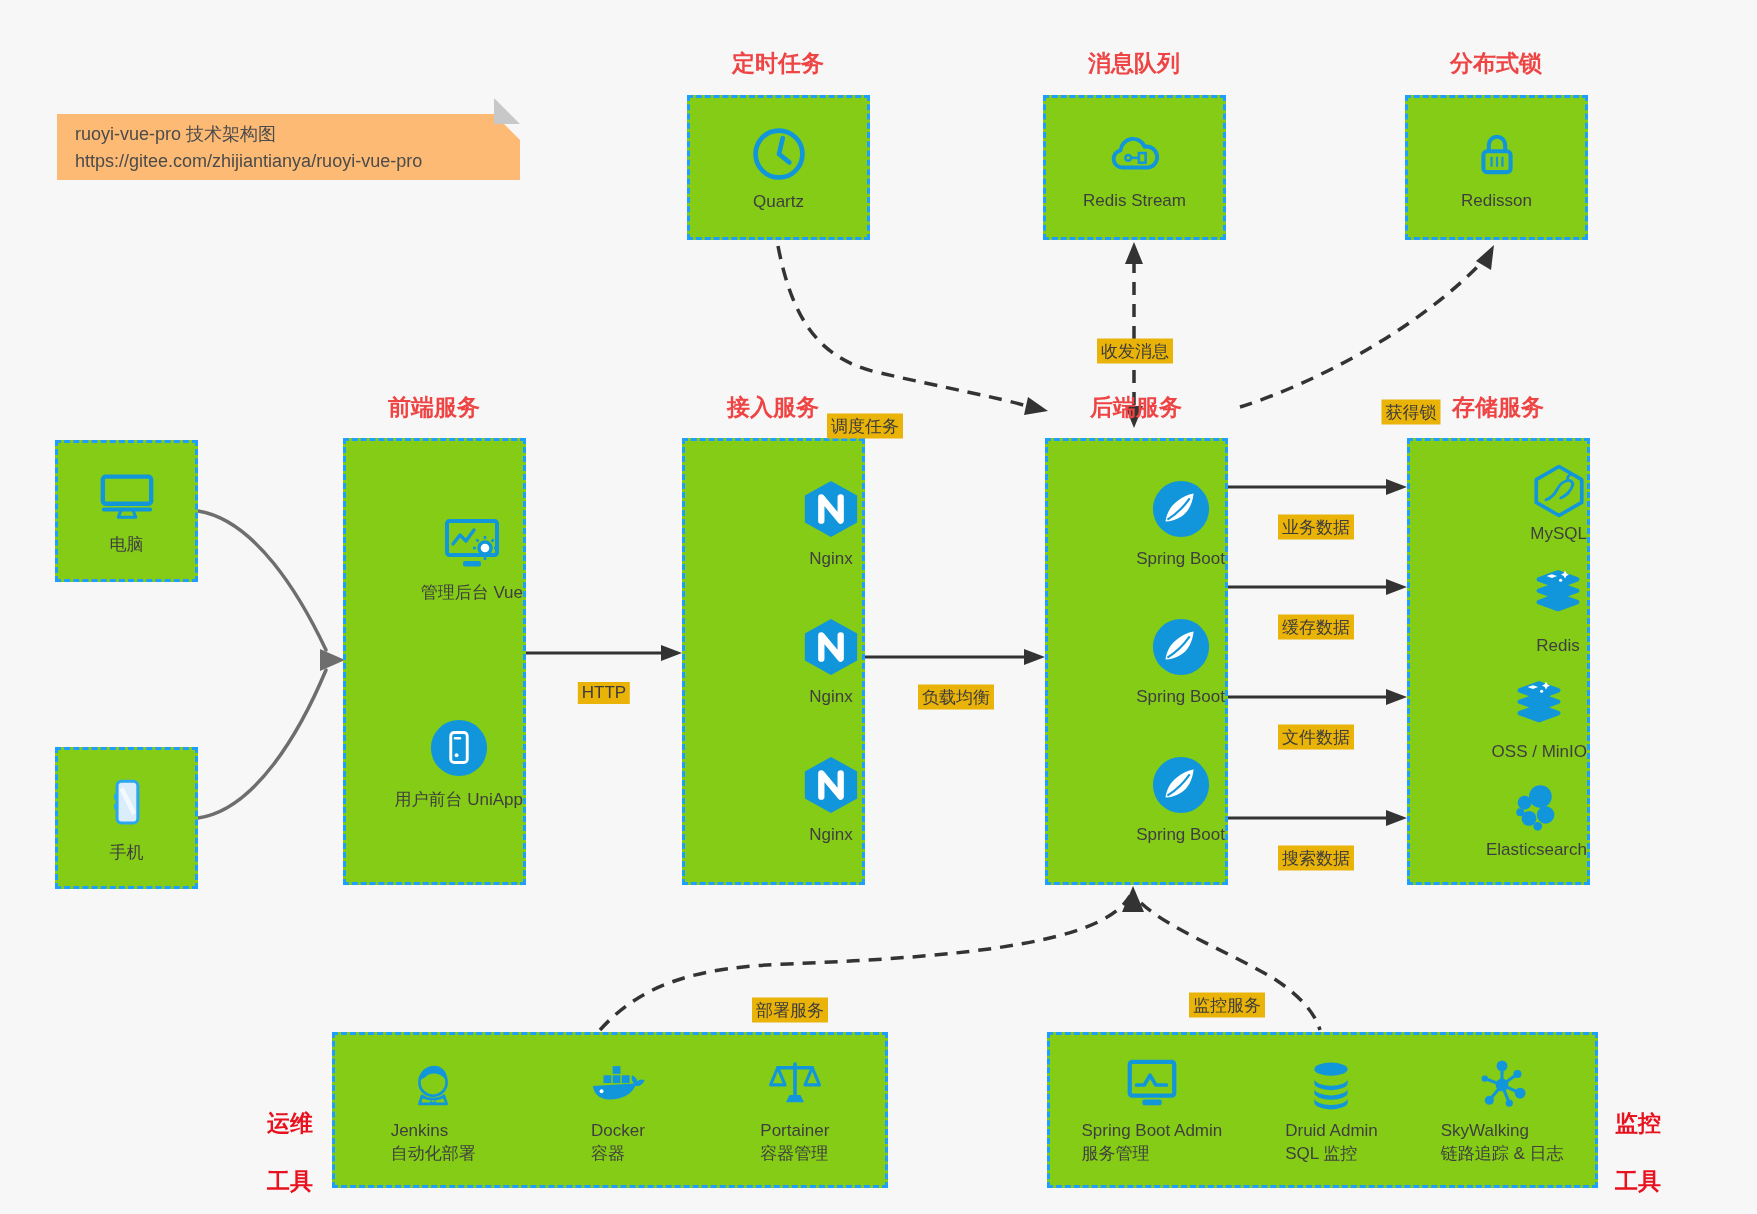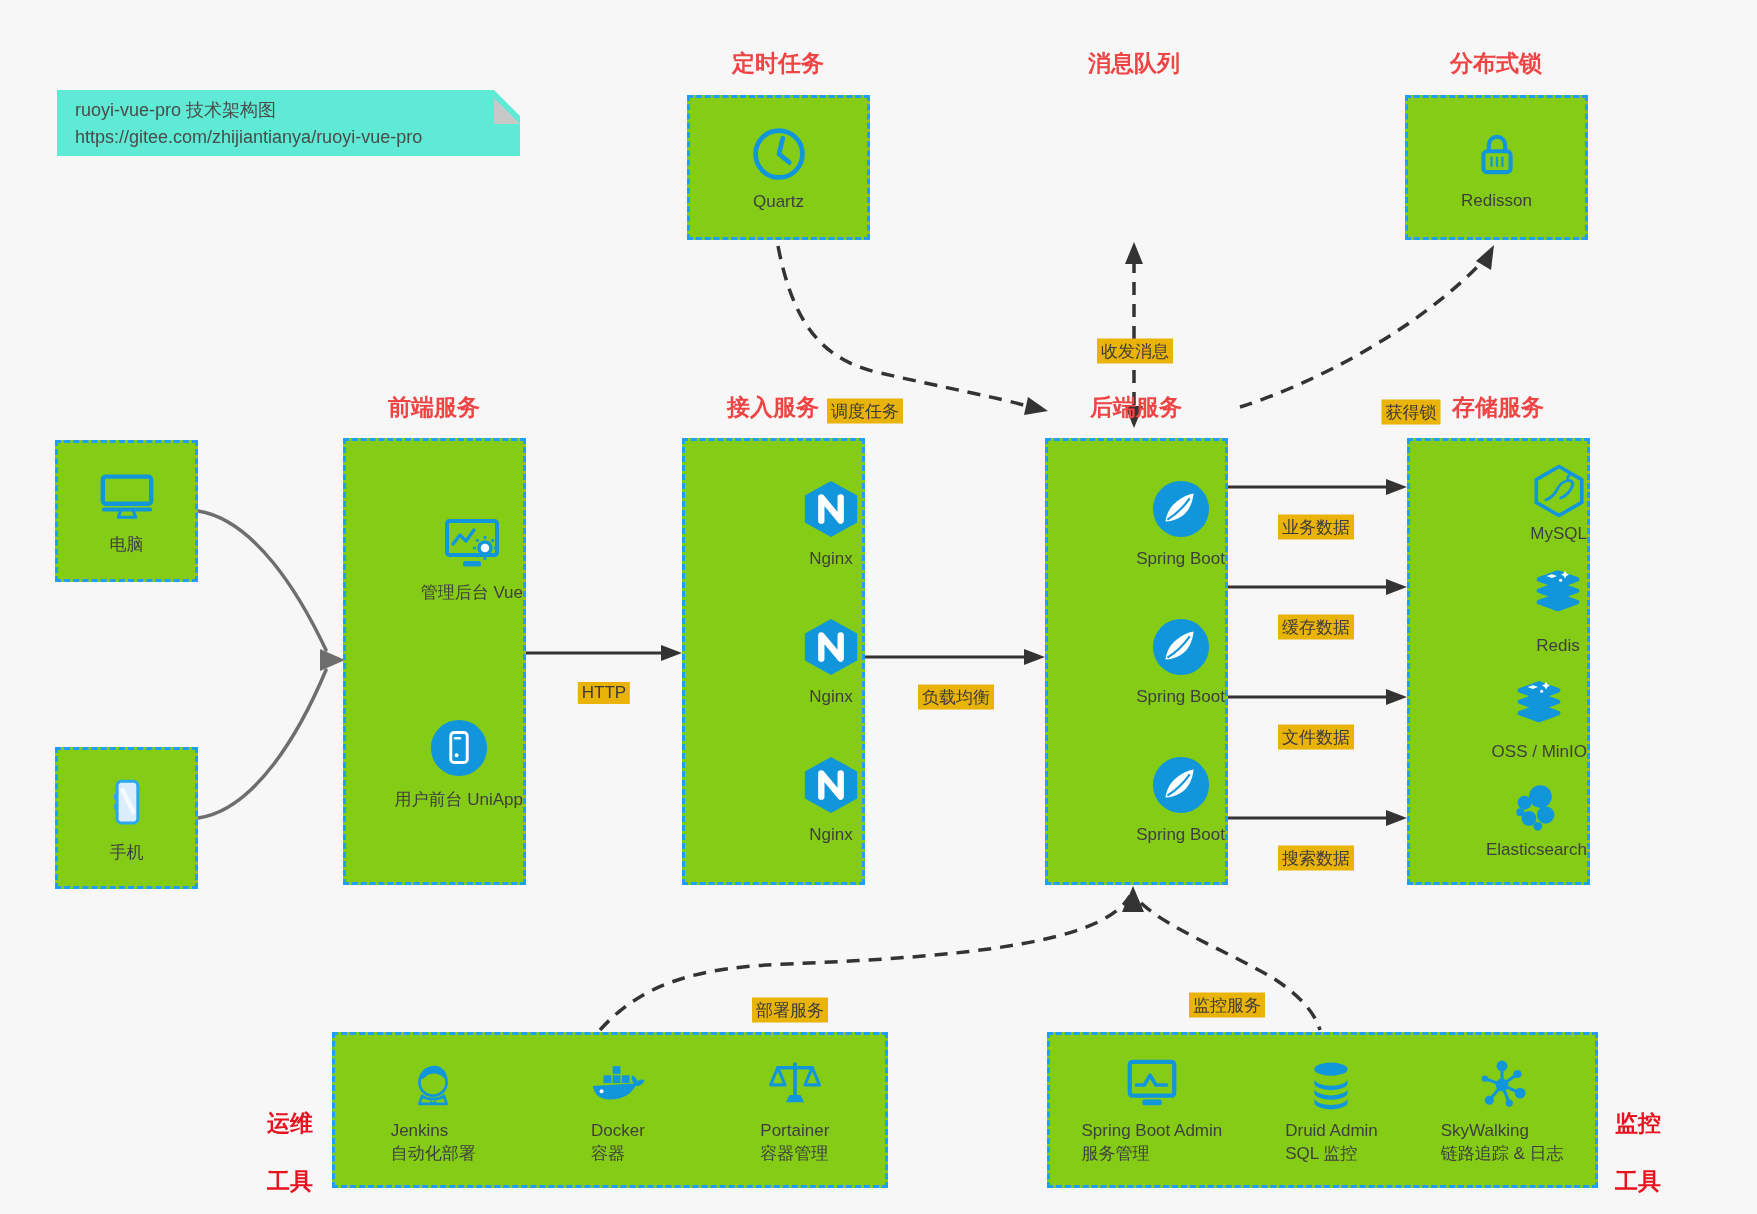--- a/index.html
+++ b/index.html
@@ -12,21 +12,21 @@
   .red-title{position:absolute;transform:translateX(-50%);font-size:23px;font-weight:bold;color:#ef4444;white-space:nowrap;}
   .red-side{position:absolute;transform:translateX(-50%);font-size:23px;font-weight:bold;color:#e8121f;line-height:29px;text-align:center;white-space:pre-line;}
   .col-box{display:flex;flex-direction:column;justify-content:space-around;align-items:flex-end;padding:14px 0;}
   .svc-item{display:flex;flex-direction:column;align-items:center;gap:9px;}
   .svc-label{font-size:17px;color:#3f3f3f;white-space:nowrap;}
   .device-box{display:flex;flex-direction:column;justify-content:center;align-items:center;gap:8px;}
   .row-box{display:flex;flex-direction:row;justify-content:space-around;align-items:center;}
   .row-item{display:flex;flex-direction:column;align-items:center;gap:6px;}
   .row-label{font-size:17px;line-height:23px;text-align:left;color:#3f3f3f;white-space:nowrap;}
   .edge-label{position:absolute;transform:translate(-50%,-50%);background:#eab308;padding:1px 4px;font-size:17px;color:#3c3c3c;white-space:nowrap;margin-top:40px;}
-  .note{position:absolute;left:57px;top:90px;width:463px;height:66px;background:#5eead4;
+  .note{position:absolute;left:57px;top:114px;width:463px;height:66px;background:#fdba74;
         clip-path:polygon(0 0,calc(100% - 26px) 0,100% 26px,100% 100%,0 100%);
         font-size:18px;line-height:27px;color:#4b4b4b;padding:7px 0 0 18px;box-sizing:border-box;}
   .note-fold{position:absolute;left:494px;top:98px;width:26px;height:26px;background:#c8c8c8;
         clip-path:polygon(0 0,100% 100%,0 100%);}
   svg.icon{display:block;}
 </style>
 </head>
 <body>
 
 <div class="canvas">
@@ -82,20 +82,29 @@
   <div class="red-title" style="left:1498px;top:392px;">存储服务</div>
 
   <div class="dashed-box device-box" style="left:687px;top:95px;width:183px;height:145px;">
     <svg class="icon" width="60" height="60" viewBox="0 0 64 64">
       <circle cx="32" cy="32" r="25" fill="none" stroke="#1296db" stroke-width="5"></circle>
       <path d="M32 32 L36 15 M32 32 L43 41" stroke="#1296db" stroke-width="5" stroke-linecap="round"></path>
     </svg>
     <div class="svc-label">Quartz</div>
   </div>
 
+  <div class="dashed-box device-box" style="left:1043px;top:95px;width:183px;height:145px;">
+    <svg class="icon" width="62" height="58" viewBox="0 0 64 60">
+      <path d="M46 44 H19 a9 9 0 0 1 -2 -17.8 A13 13 0 0 1 42 22.5 A9.5 9.5 0 0 1 46 44 Z" fill="none" stroke="#1296db" stroke-width="4" stroke-linejoin="round"></path>
+      <circle cx="25" cy="34" r="3" fill="none" stroke="#1296db" stroke-width="2.6"></circle>
+      <path d="M28 34 H36" stroke="#1296db" stroke-width="2.6"></path>
+      <rect x="36" y="29" width="7" height="10" fill="none" stroke="#1296db" stroke-width="2.6"></rect>
+    </svg>
+    <div class="svc-label">Redis Stream</div>
+  </div>
 
   <div class="dashed-box device-box" style="left:1405px;top:95px;width:183px;height:145px;">
     <svg class="icon" width="58" height="58" viewBox="0 0 64 64">
       <path d="M23 29 v-7 a9 9 0 0 1 18 0 v7" fill="none" stroke="#1296db" stroke-width="4.5"></path>
       <rect x="17" y="29" width="30" height="23" rx="4" fill="none" stroke="#1296db" stroke-width="4.5"></rect>
       <path d="M26 35 v11 M32 35 v11 M38 35 v11" stroke="#1296db" stroke-width="2.4"></path>
     </svg>
     <div class="svc-label">Redisson</div>
   </div>
 
@@ -325,19 +334,19 @@
     <div>监控</div>
     <div>工具</div>
   </div>
 
   <div class="edge-label" style="left:604px;top:653px;">HTTP</div>
   <div class="edge-label" style="left:956px;top:657px;">负载均衡</div>
   <div class="edge-label" style="left:1316px;top:487px;">业务数据</div>
   <div class="edge-label" style="left:1316px;top:587px;">缓存数据</div>
   <div class="edge-label" style="left:1316px;top:697px;">文件数据</div>
   <div class="edge-label" style="left:1316px;top:818px;">搜索数据</div>
-  <div class="edge-label" style="left:865px;top:371px;">调度任务</div>
+  <div class="edge-label" style="left:865px;top:386px;">调度任务</div>
   <div class="edge-label" style="left:1135px;top:311px;">收发消息</div>
   <div class="edge-label" style="left:1411px;top:372px;">获得锁</div>
   <div class="edge-label" style="left:790px;top:970px;">部署服务</div>
   <div class="edge-label" style="left:1227px;top:965px;">监控服务</div>
 
 </div>
 
 </body></html>

